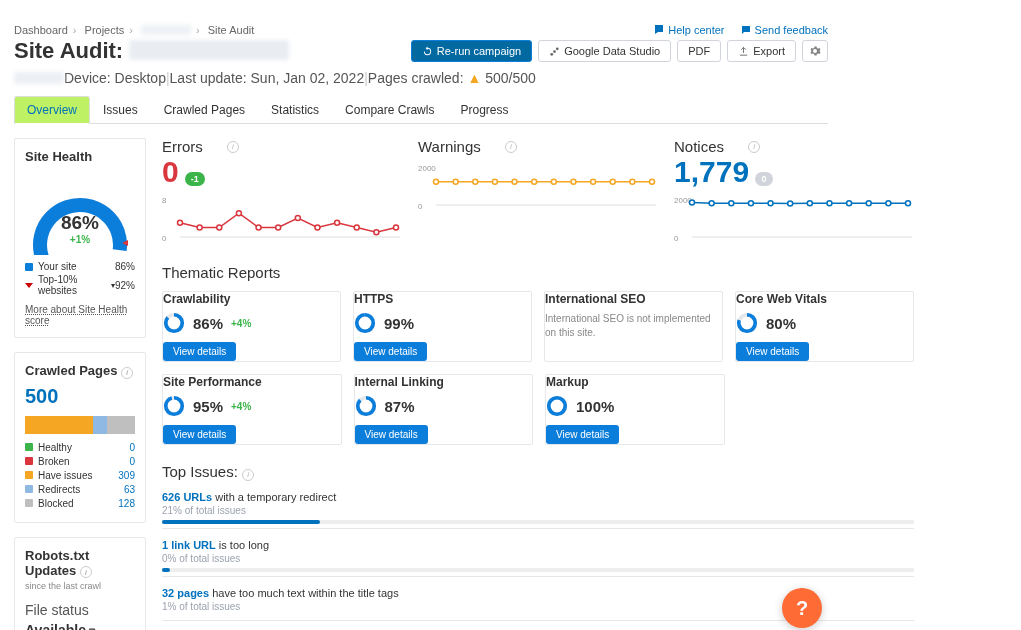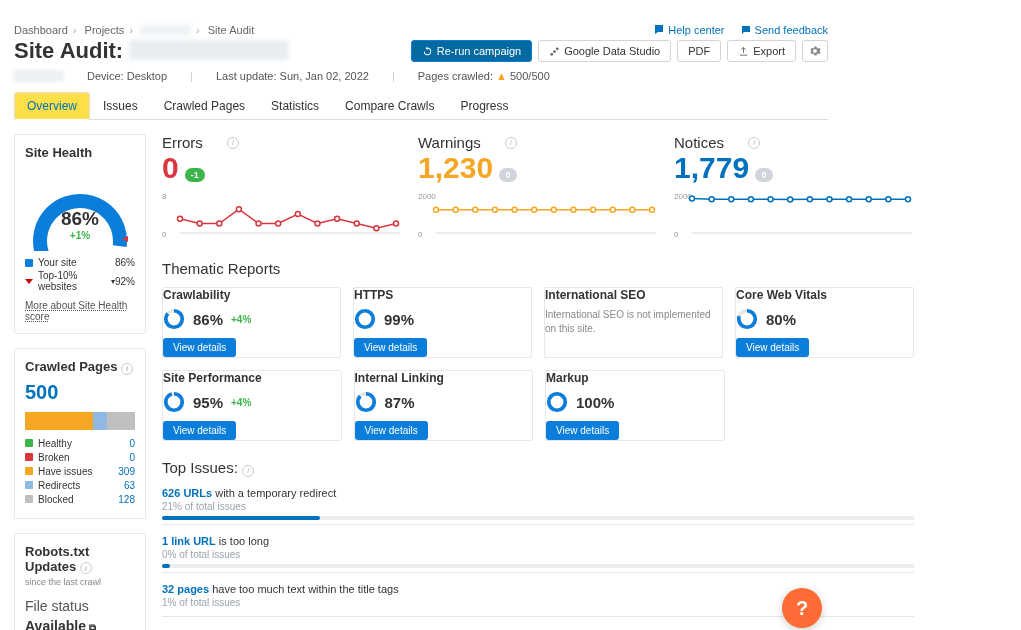--- a/index.html
+++ b/index.html
@@ -16,29 +16,29 @@
 
 .hdr { display: flex; justify-content: space-between; align-items: center; margin-top: 2px; }
 .hdr h1 { font-size: 22px; font-weight: 600; color: #333; }
 .hdr h1 .blur { display:inline-block; width: 160px; height: 20px; background: #e9edf2; filter: blur(2px); border-radius:3px; vertical-align: -2px; }
 .hdr-btns { display:flex; gap:6px; }
 .btn { display:inline-flex; align-items:center; gap:4px; padding: 4px 10px; font-size: 11px; border-radius: 3px; border:1px solid #d1d5db; background:#fff; color:#333; cursor:pointer; }
 .btn-primary { background:#0369a1; border-color:#0b7dda; color:#fff; }
 .btn-icon { padding: 4px 6px; }
 
 
-.meta { display:flex; align-items:center; gap:23px; margin-top:6px; font-size:11px; color:#555; }
+.meta { display:flex; align-items:center; gap:0; margin-top:6px; font-size:14px; color:#555; }
 .meta .blur { display:inline-block; width:50px; height:12px; background:#eceff3; filter:blur(2px); border-radius:2px; }
 .meta .pipe { color:#ccc; }
 .warn-tri { color:#f5a623; }
 
 
 .tabs { display:flex; gap:0; border-bottom:1px solid #ddd; margin-top:10px; }
 .tab { padding: 6px 12px; font-size:12px; color:#333; cursor:pointer; border:1px solid transparent; border-bottom:none; }
-.tab.active { color:#0071bc; border-color:#ddd; border-radius:3px 3px 0 0; background:#fde047; position:relative; }
+.tab.active { color:#0071bc; border-color:#ddd; border-radius:3px 3px 0 0; background:#bef264; position:relative; }
 .tab.active::after { content:""; position:absolute; left:0; right:0; bottom:-1px; height:1px; background:#fff; }
 
 
 .layout { display:flex; gap:16px; margin-top:14px; }
 .side { width:140px; display:flex; flex-direction:column; gap:14px; }
 .card { border:1px solid #e5e7eb; padding:10px; border-radius:2px; }
 .card h3 { font-size:13px; font-weight:600; margin-bottom:6px; }
 
 
 .gauge-wrap { position:relative; width:110px; height:85px; margin:4px auto 6px; }
@@ -272,21 +272,20 @@
               <circle cx="175.0909090909091" cy="29.75" r="2.5" fill="#fff" stroke="#d9363e" stroke-width="1.5"></circle>
               <circle cx="194.72727272727272" cy="34.5" r="2.5" fill="#fff" stroke="#d9363e" stroke-width="1.5"></circle>
               <circle cx="214.36363636363637" cy="39.25" r="2.5" fill="#fff" stroke="#d9363e" stroke-width="1.5"></circle>
               <circle cx="234" cy="34.5" r="2.5" fill="#fff" stroke="#d9363e" stroke-width="1.5"></circle>
     </svg></div>
           <div class="stat">
     <div class="stat-head">
               <span>Warnings</span>
               <span class="info">i</span>
             </div>
-    <div><span class="stat-num warn">1,230</span><span class="pill grey">0</span></div>
     <svg class="spark" width="240" height="50">
       <text x="0" y="10" font-size="8" fill="#999">2000</text>
       <text x="0" y="48" font-size="8" fill="#999">0</text>
       <line x1="18" y1="44" x2="238" y2="44" stroke="#ddd"></line>
       <path d="M18 20.630000000000003 L37.63636363636364 20.630000000000003 L57.27272727272727 20.630000000000003 L76.9090909090909 20.630000000000003 L96.54545454545455 20.630000000000003 L116.18181818181819 20.630000000000003 L135.8181818181818 20.630000000000003 L155.45454545454547 20.630000000000003 L175.0909090909091 20.630000000000003 L194.72727272727272 20.630000000000003 L214.36363636363637 20.630000000000003 L234 20.630000000000003 " fill="none" stroke="#f5a623" stroke-width="1.5"></path>
       <circle cx="18" cy="20.630000000000003" r="2.5" fill="#fff" stroke="#f5a623" stroke-width="1.5"></circle>
               <circle cx="37.63636363636364" cy="20.630000000000003" r="2.5" fill="#fff" stroke="#f5a623" stroke-width="1.5"></circle>
               <circle cx="57.27272727272727" cy="20.630000000000003" r="2.5" fill="#fff" stroke="#f5a623" stroke-width="1.5"></circle>
               <circle cx="76.9090909090909" cy="20.630000000000003" r="2.5" fill="#fff" stroke="#f5a623" stroke-width="1.5"></circle>
               <circle cx="96.54545454545455" cy="20.630000000000003" r="2.5" fill="#fff" stroke="#f5a623" stroke-width="1.5"></circle>

